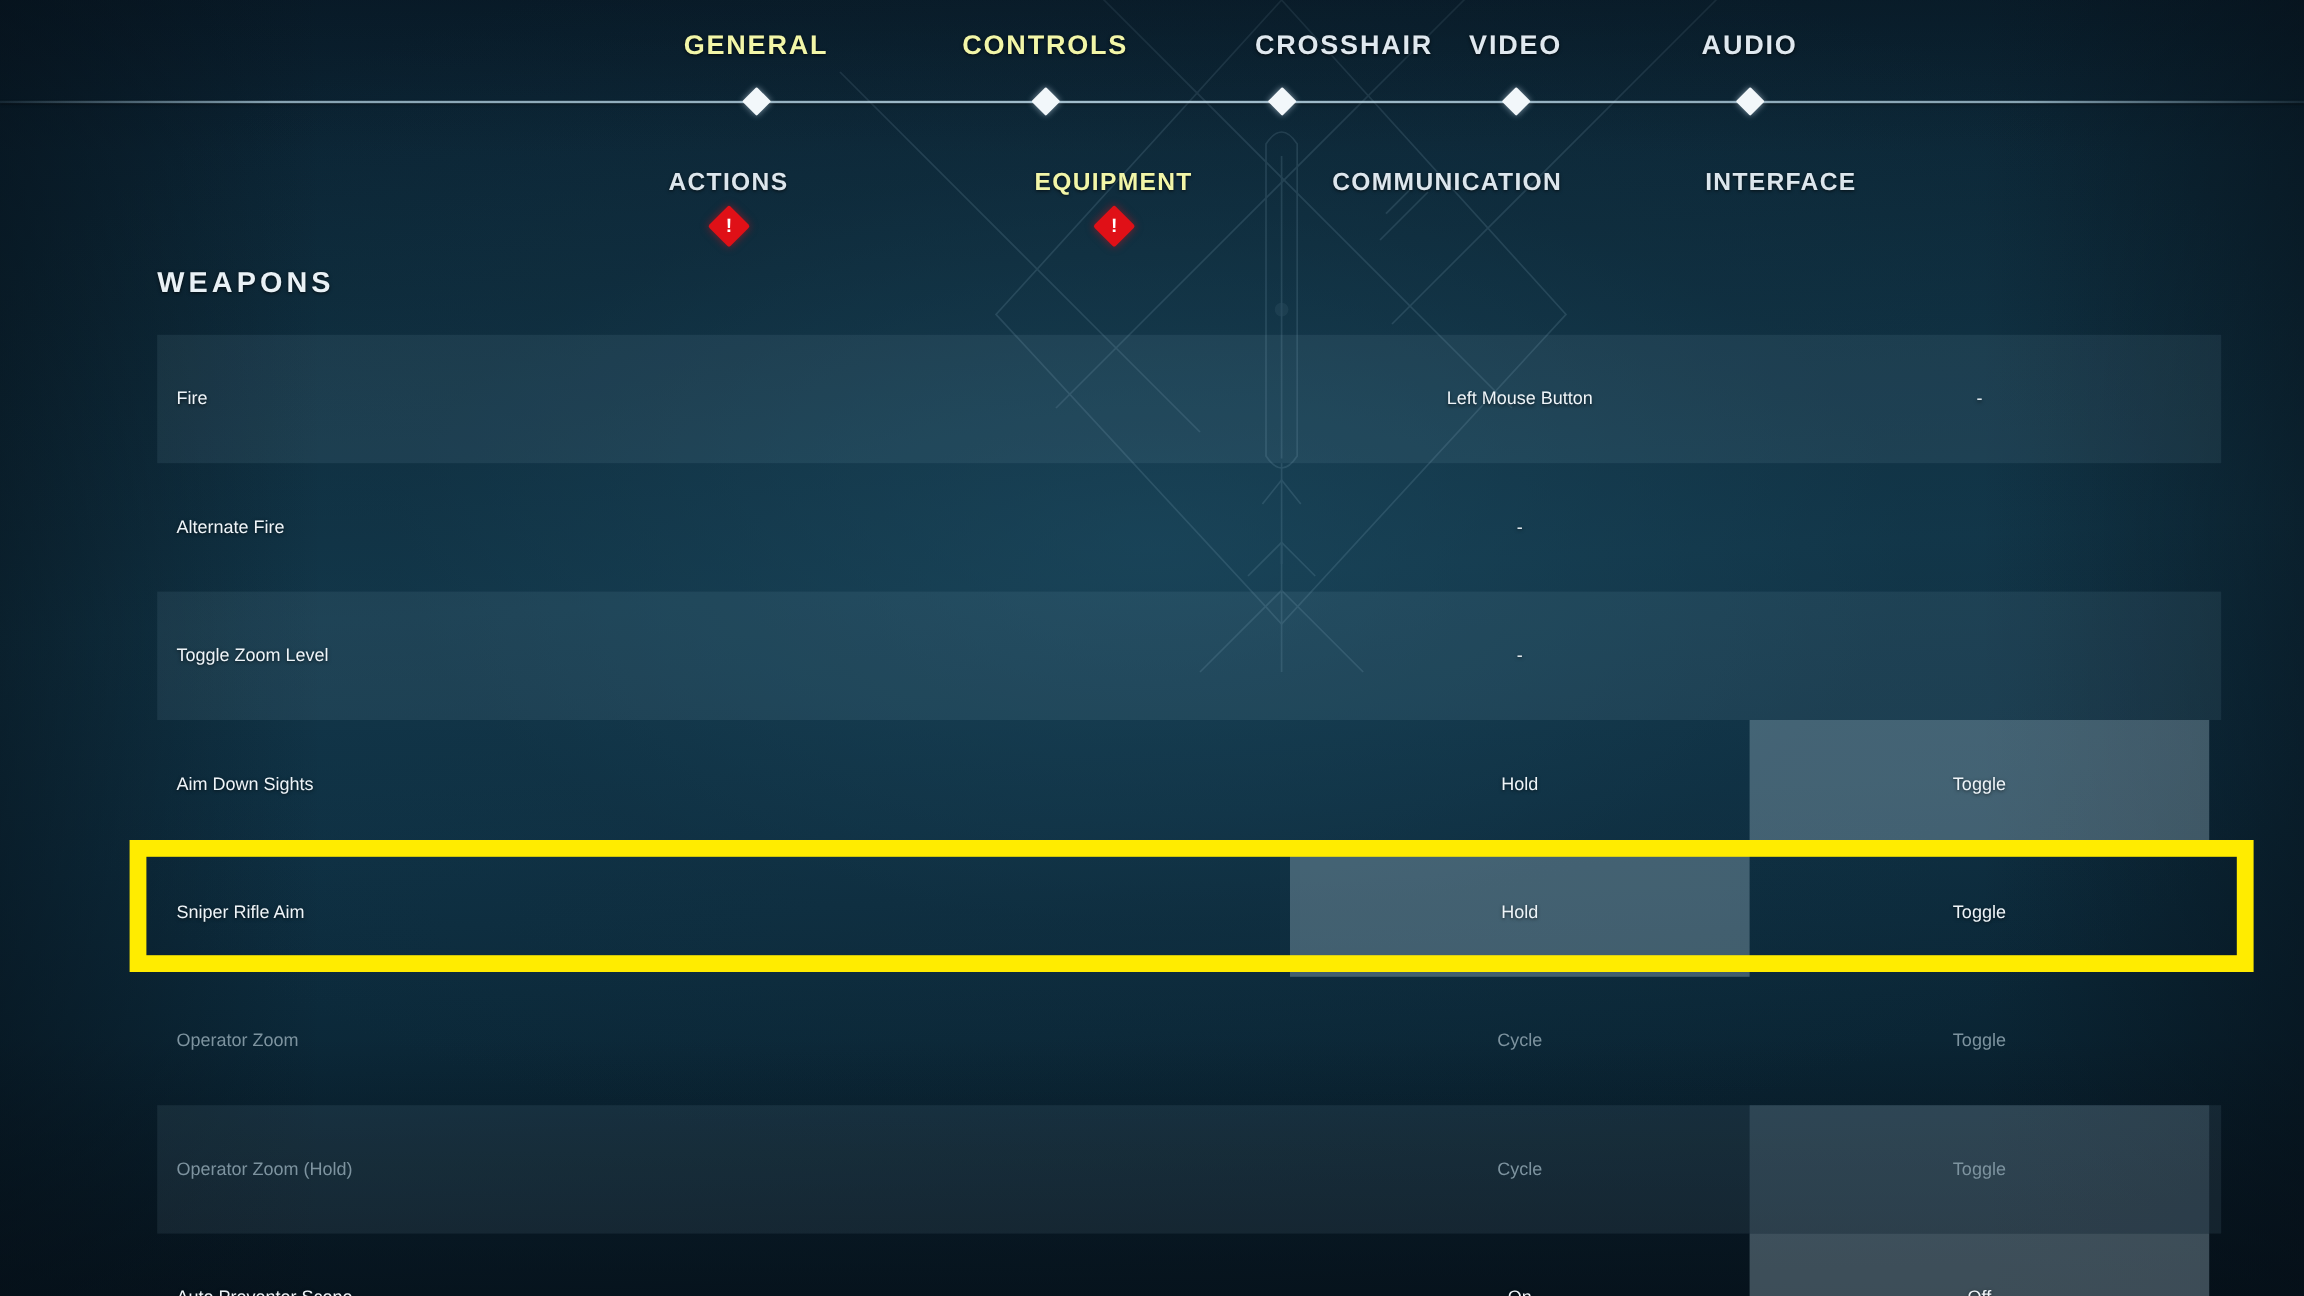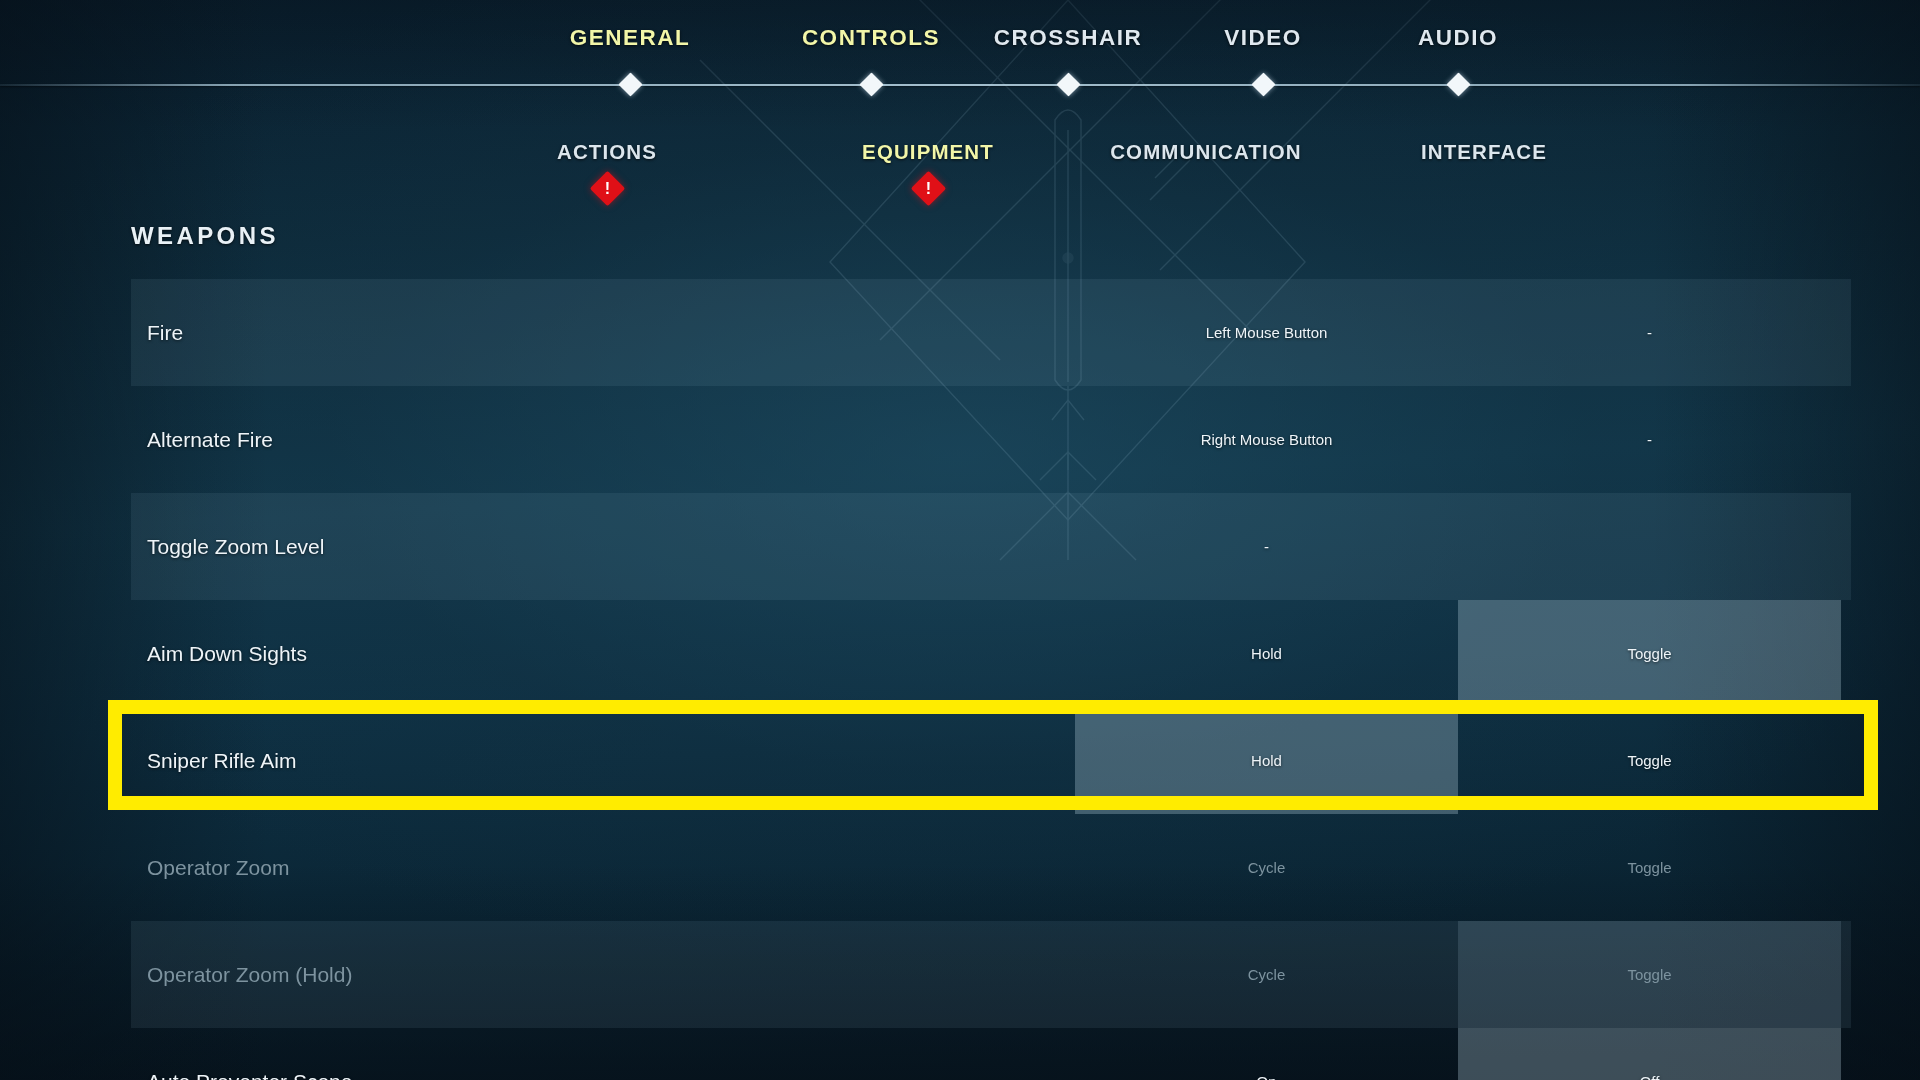--- a/index.html
+++ b/index.html
@@ -170,21 +170,21 @@
   }
 
   .row.striped { background: rgba(152,186,206,0.10); }
   .row.disabled { cursor: default; }
 
   .cell-action {
     flex: 0 0 944px;
     display: flex;
     align-items: center;
     padding-left: 16px;
-    font-size: 21px;
+    font-size: 15px;
     color: #eef4f8;
     text-shadow: 0 1px 3px rgba(0,0,0,0.6);
     text-align: center;
   }
 
   .cell-bind {
     position: relative;
     flex: 0 0 383px;
     display: flex;
     align-items: center;
@@ -246,21 +246,21 @@
       <path d="M1150 200 L1190 160"></path>
       <path d="M1155 178 L1175 158"></path>
     </g>
   </svg>
 
   <div class="vignette"></div>
 
   <nav class="primary-nav">
     <div class="nav-item active" style="left:630px">GENERAL</div>
     <div class="nav-item active" style="left:871px">CONTROLS</div>
-    <div class="nav-item" style="left:1068px">CROSSHAIR</div>
+    <div class="nav-item" style="left:1120px">CROSSHAIR</div>
     <div class="nav-item" style="left:1263px">VIDEO</div>
     <div class="nav-item" style="left:1458px">AUDIO</div>
 
     <div class="nav-rule"></div>
 
     <div class="nav-diamond" style="left:630px"></div>
     <div class="nav-diamond" style="left:871px"></div>
     <div class="nav-diamond" style="left:1068px"></div>
     <div class="nav-diamond" style="left:1263px"></div>
     <div class="nav-diamond" style="left:1458px"></div>
@@ -286,23 +286,20 @@
         <span>Left Mouse Button</span>
       </div>
       <div class="cell-bind">
         <span>-</span>
       </div>
     </div>
 
     <div class="row">
       <div class="cell-action">Alternate Fire</div>
       <div class="cell-bind">
-        <span>Right Mouse Button</span>
-      </div>
-      <div class="cell-bind">
         <span>-</span>
       </div>
     </div>
 
     <div class="row striped">
       <div class="cell-action">Toggle Zoom Level</div>
       <div class="cell-bind">
         <span>-</span>
       </div>
     </div>

